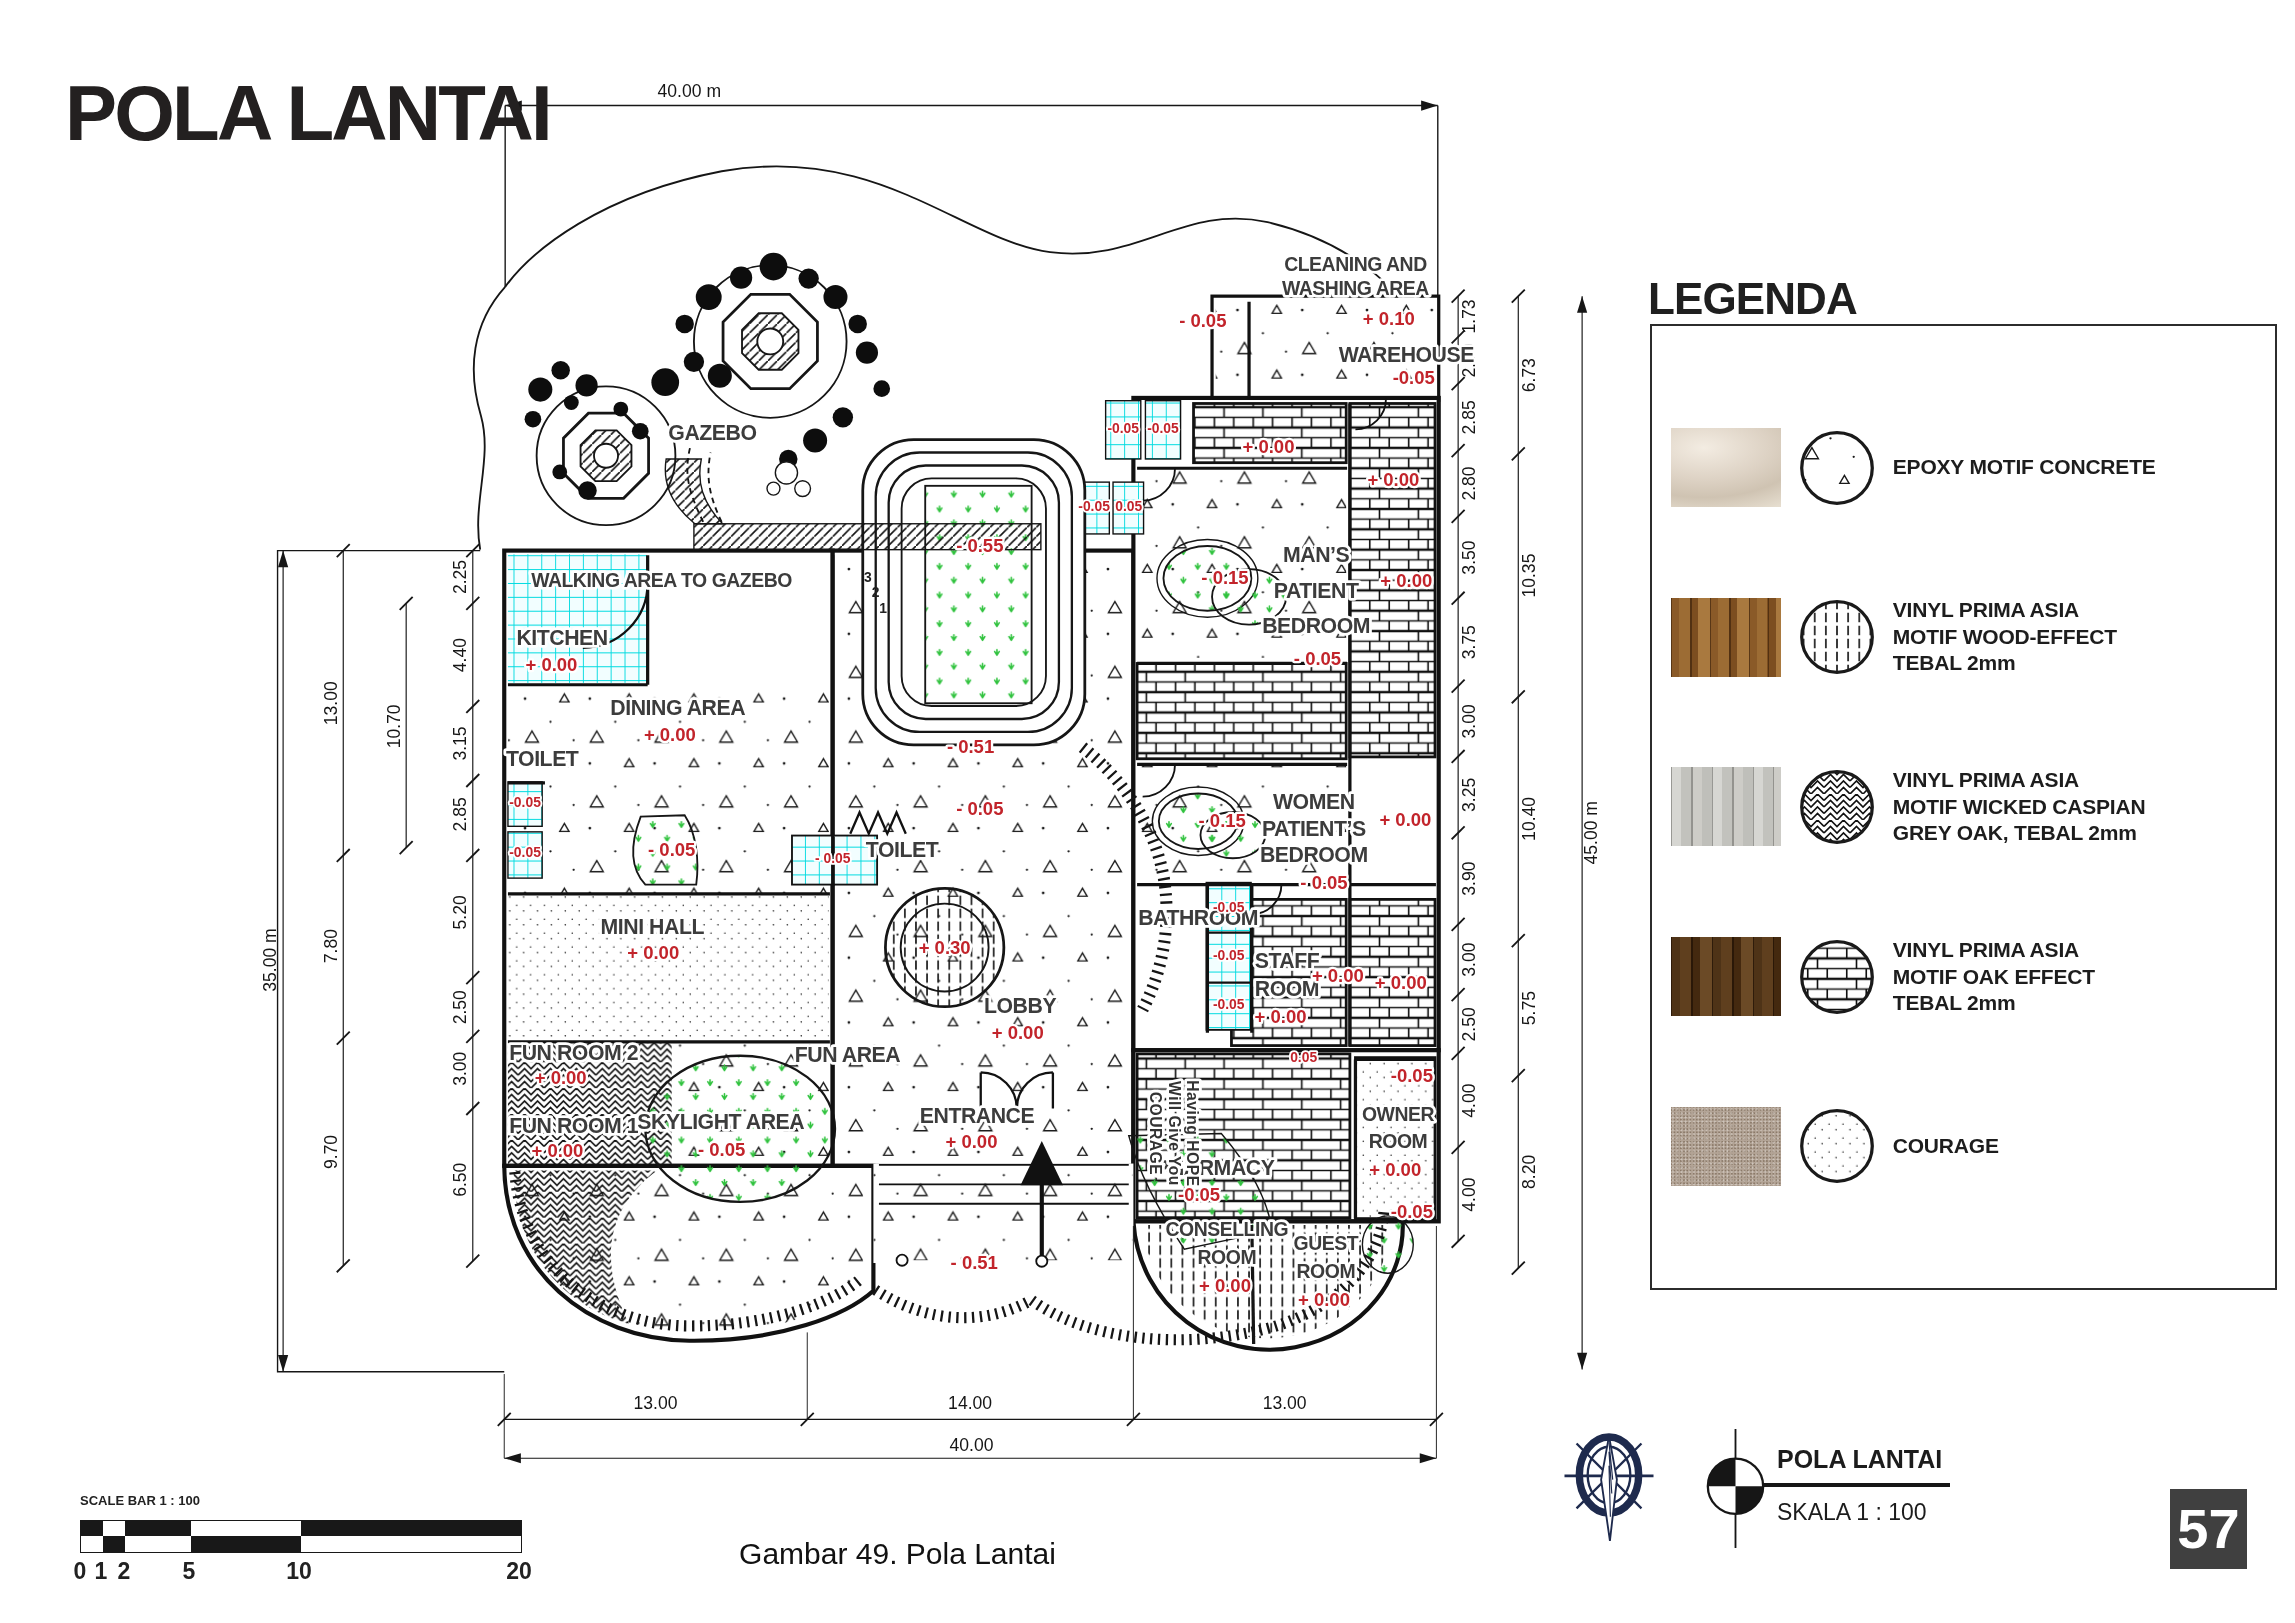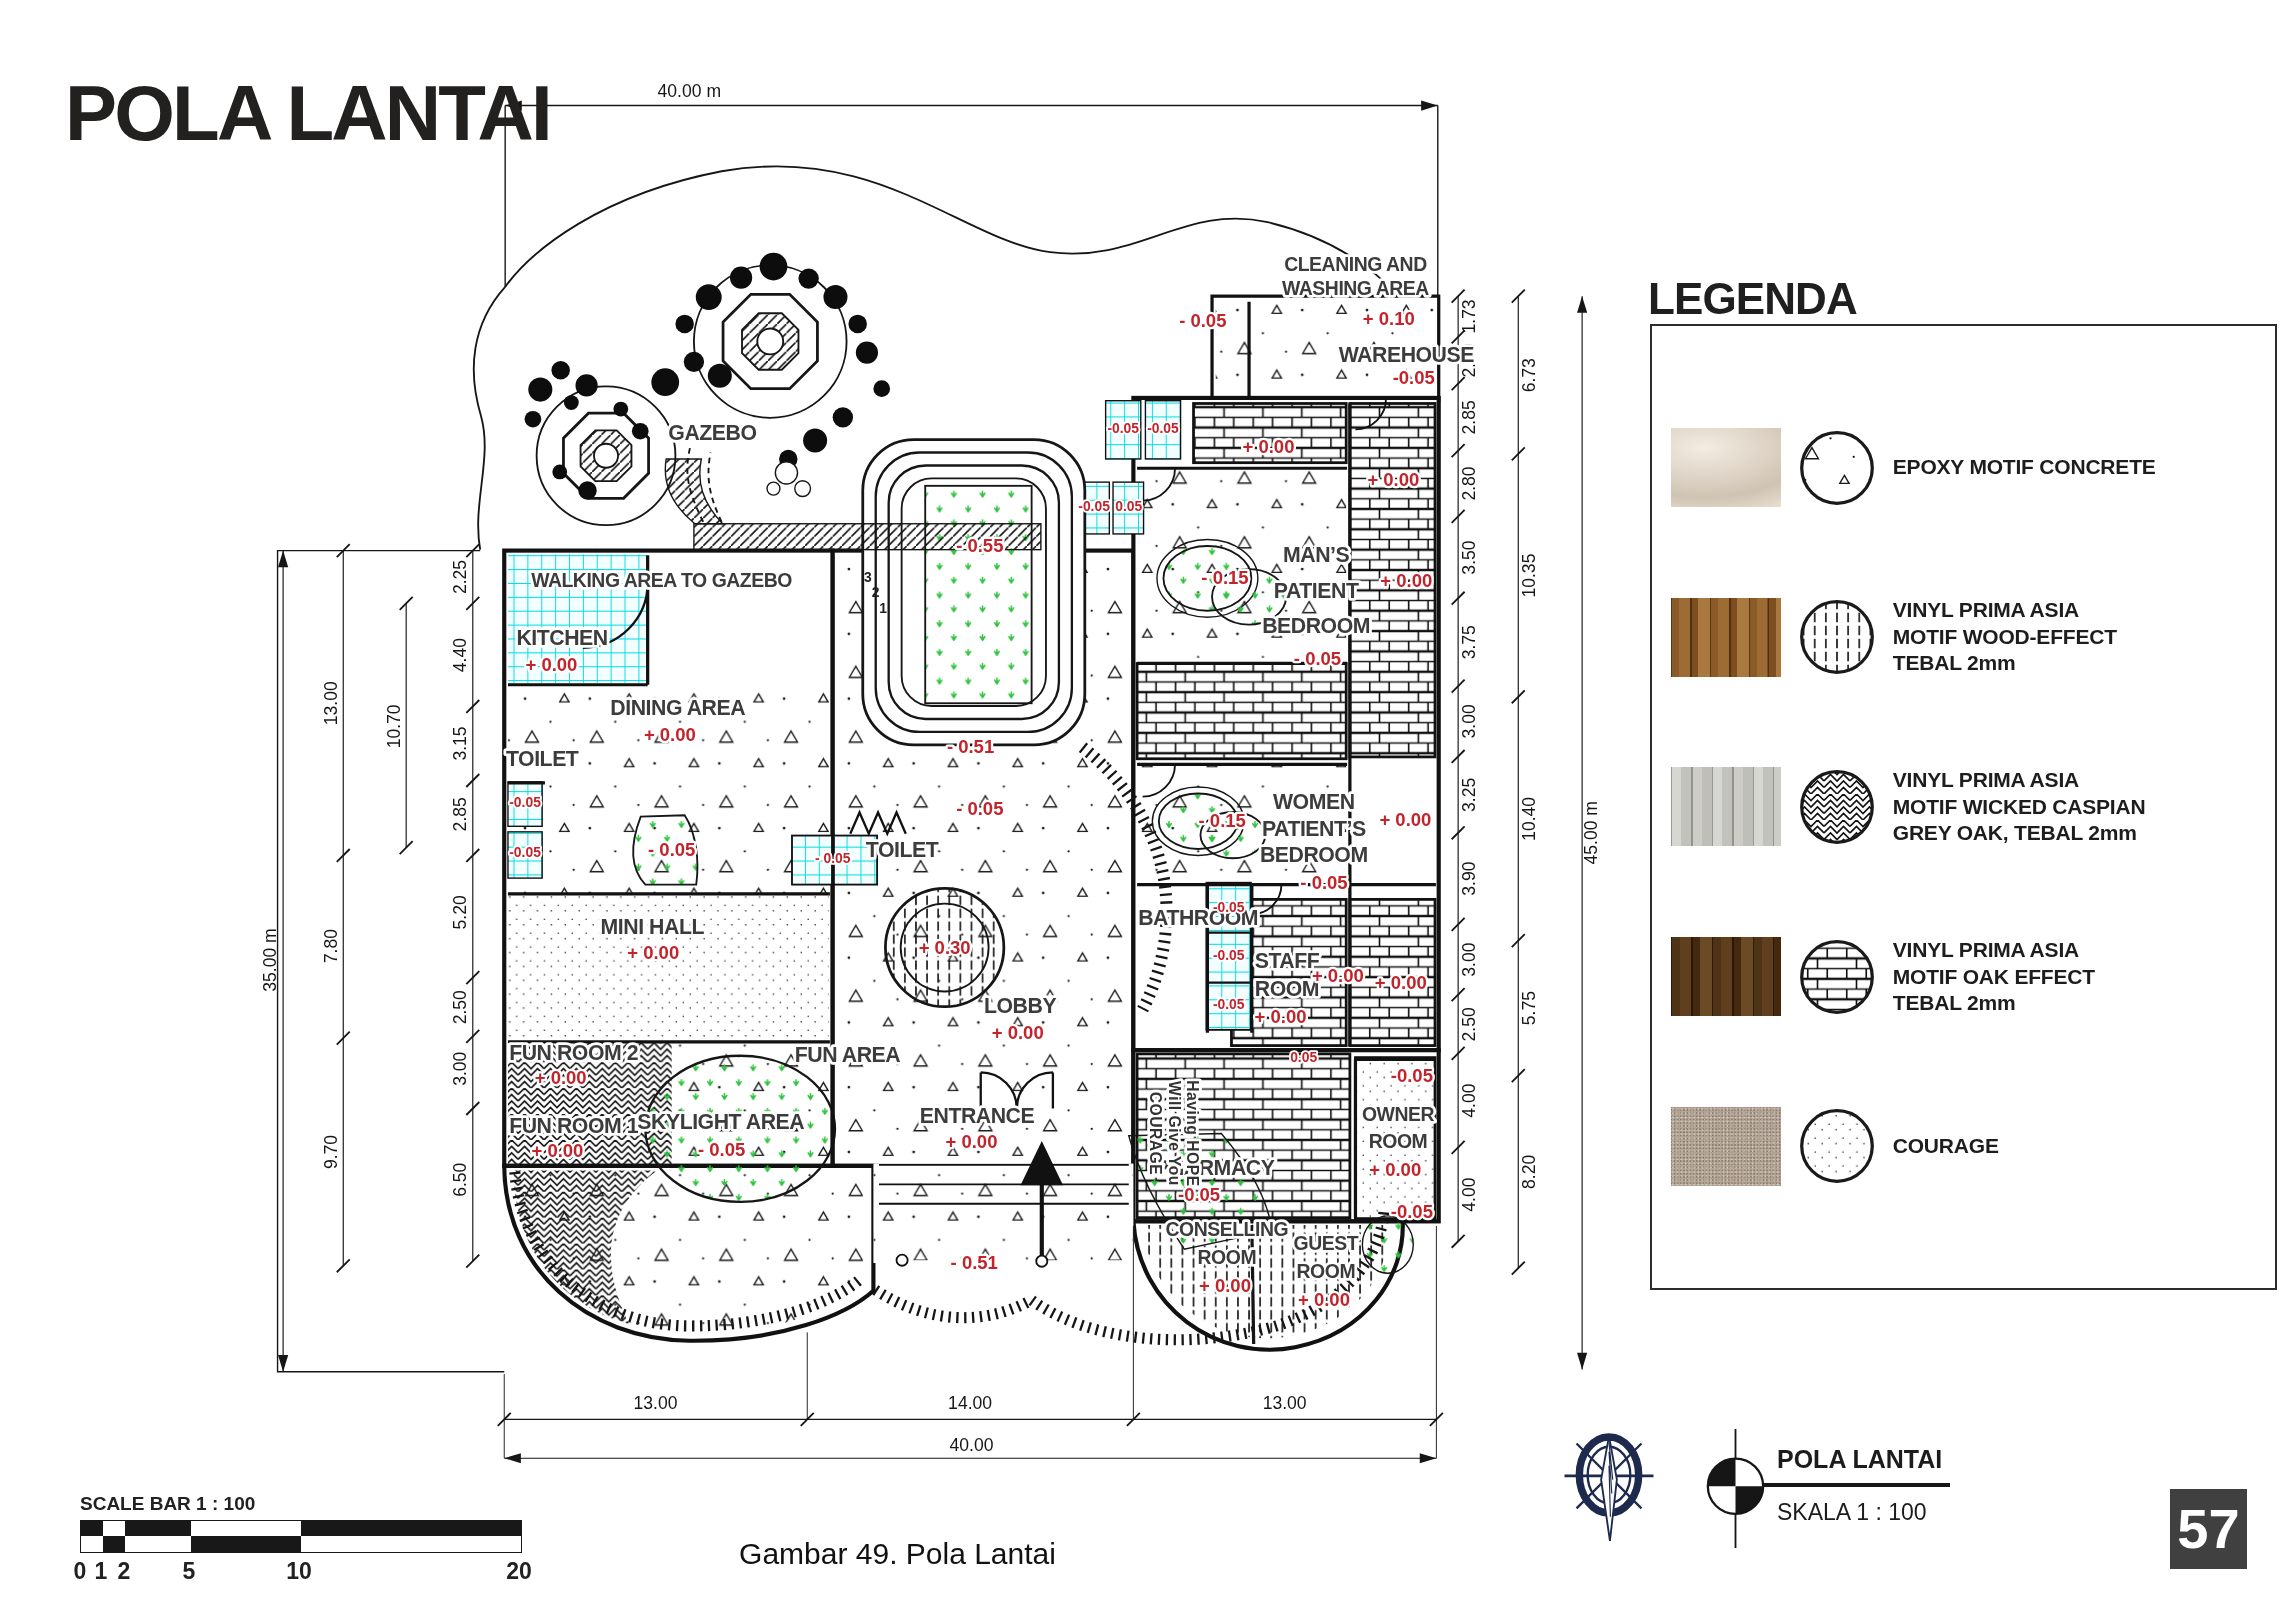--- a/index.html
+++ b/index.html
@@ -33,21 +33,21 @@
   .sw-oak{background-image:repeating-linear-gradient(90deg,rgba(25,12,2,.6) 0 1.4px,transparent 1.4px 20.4px),
       repeating-linear-gradient(90deg,#4e3317 0 9.3px,#5f3f1e 9.3px 20.4px,#44290f 20.4px 29px,#6b4a26 29px 41px)}
   .sw-carpet{background-color:#b3a496;background-image:radial-gradient(rgba(255,255,255,.4) 0.7px,transparent 1.2px),
       radial-gradient(rgba(90,70,50,.45) 0.7px,transparent 1.2px);background-size:4.2px 4.2px,3.2px 3.2px;background-position:0 0,1.9px 1.4px}
   .sw-tile{background-color:#a8a8a4;background-image:linear-gradient(rgba(255,255,255,.25),rgba(0,0,0,.08)),
       linear-gradient(#8e8e8a 1.9px,transparent 1.9px),linear-gradient(90deg,#8e8e8a 1.9px,transparent 1.9px);
       background-size:100% 100%,33.35% 33.35%,33.35% 33.35%}
   .sw-grass{background-color:#3f8f1f;background-image:radial-gradient(#2c6b12 20%,transparent 21%),
       radial-gradient(#63b832 18%,transparent 19%),radial-gradient(#1f5a0c 15%,transparent 16%);
       background-size:5.1px 5.1px,4.2px 4.2px,6px 6px;background-position:0 0,1.9px 2.3px,3.2px 0.9px}
-  #scalebar-title{left:80px;top:1493px;font-size:19px;font-weight:700;color:#222}
+  #scalebar-title{left:80px;top:1493px;font-size:13px;font-weight:700;color:#222}
   #scalebar{left:80px;top:1520px;width:440px;border:1.4px solid #181818}
   .sb-row{display:flex;height:15.3px}
   .sb-row div{height:100%}
   .sb-ticks span{position:absolute;top:1558px;transform:translateX(-50%);font-size:23px;font-weight:700;color:#222}
   #caption{left:666px;top:1537px;width:463px;text-align:center;font-size:30px;color:#111}
   #tb-name{left:1777px;top:1445px;font-size:25px;font-weight:800;color:#1c1c1c}
   #tb-scale{left:1777px;top:1499px;font-size:23px;font-weight:400;color:#1c1c1c}
   #tb-divider{left:1708px;top:1483px;width:242px;height:3.7px;background:#161616}
   #page-num{left:2170px;top:1489px;width:77px;height:80px;background:#404040;color:#fff;
       font-size:56px;font-weight:800;text-align:center;line-height:80px}

